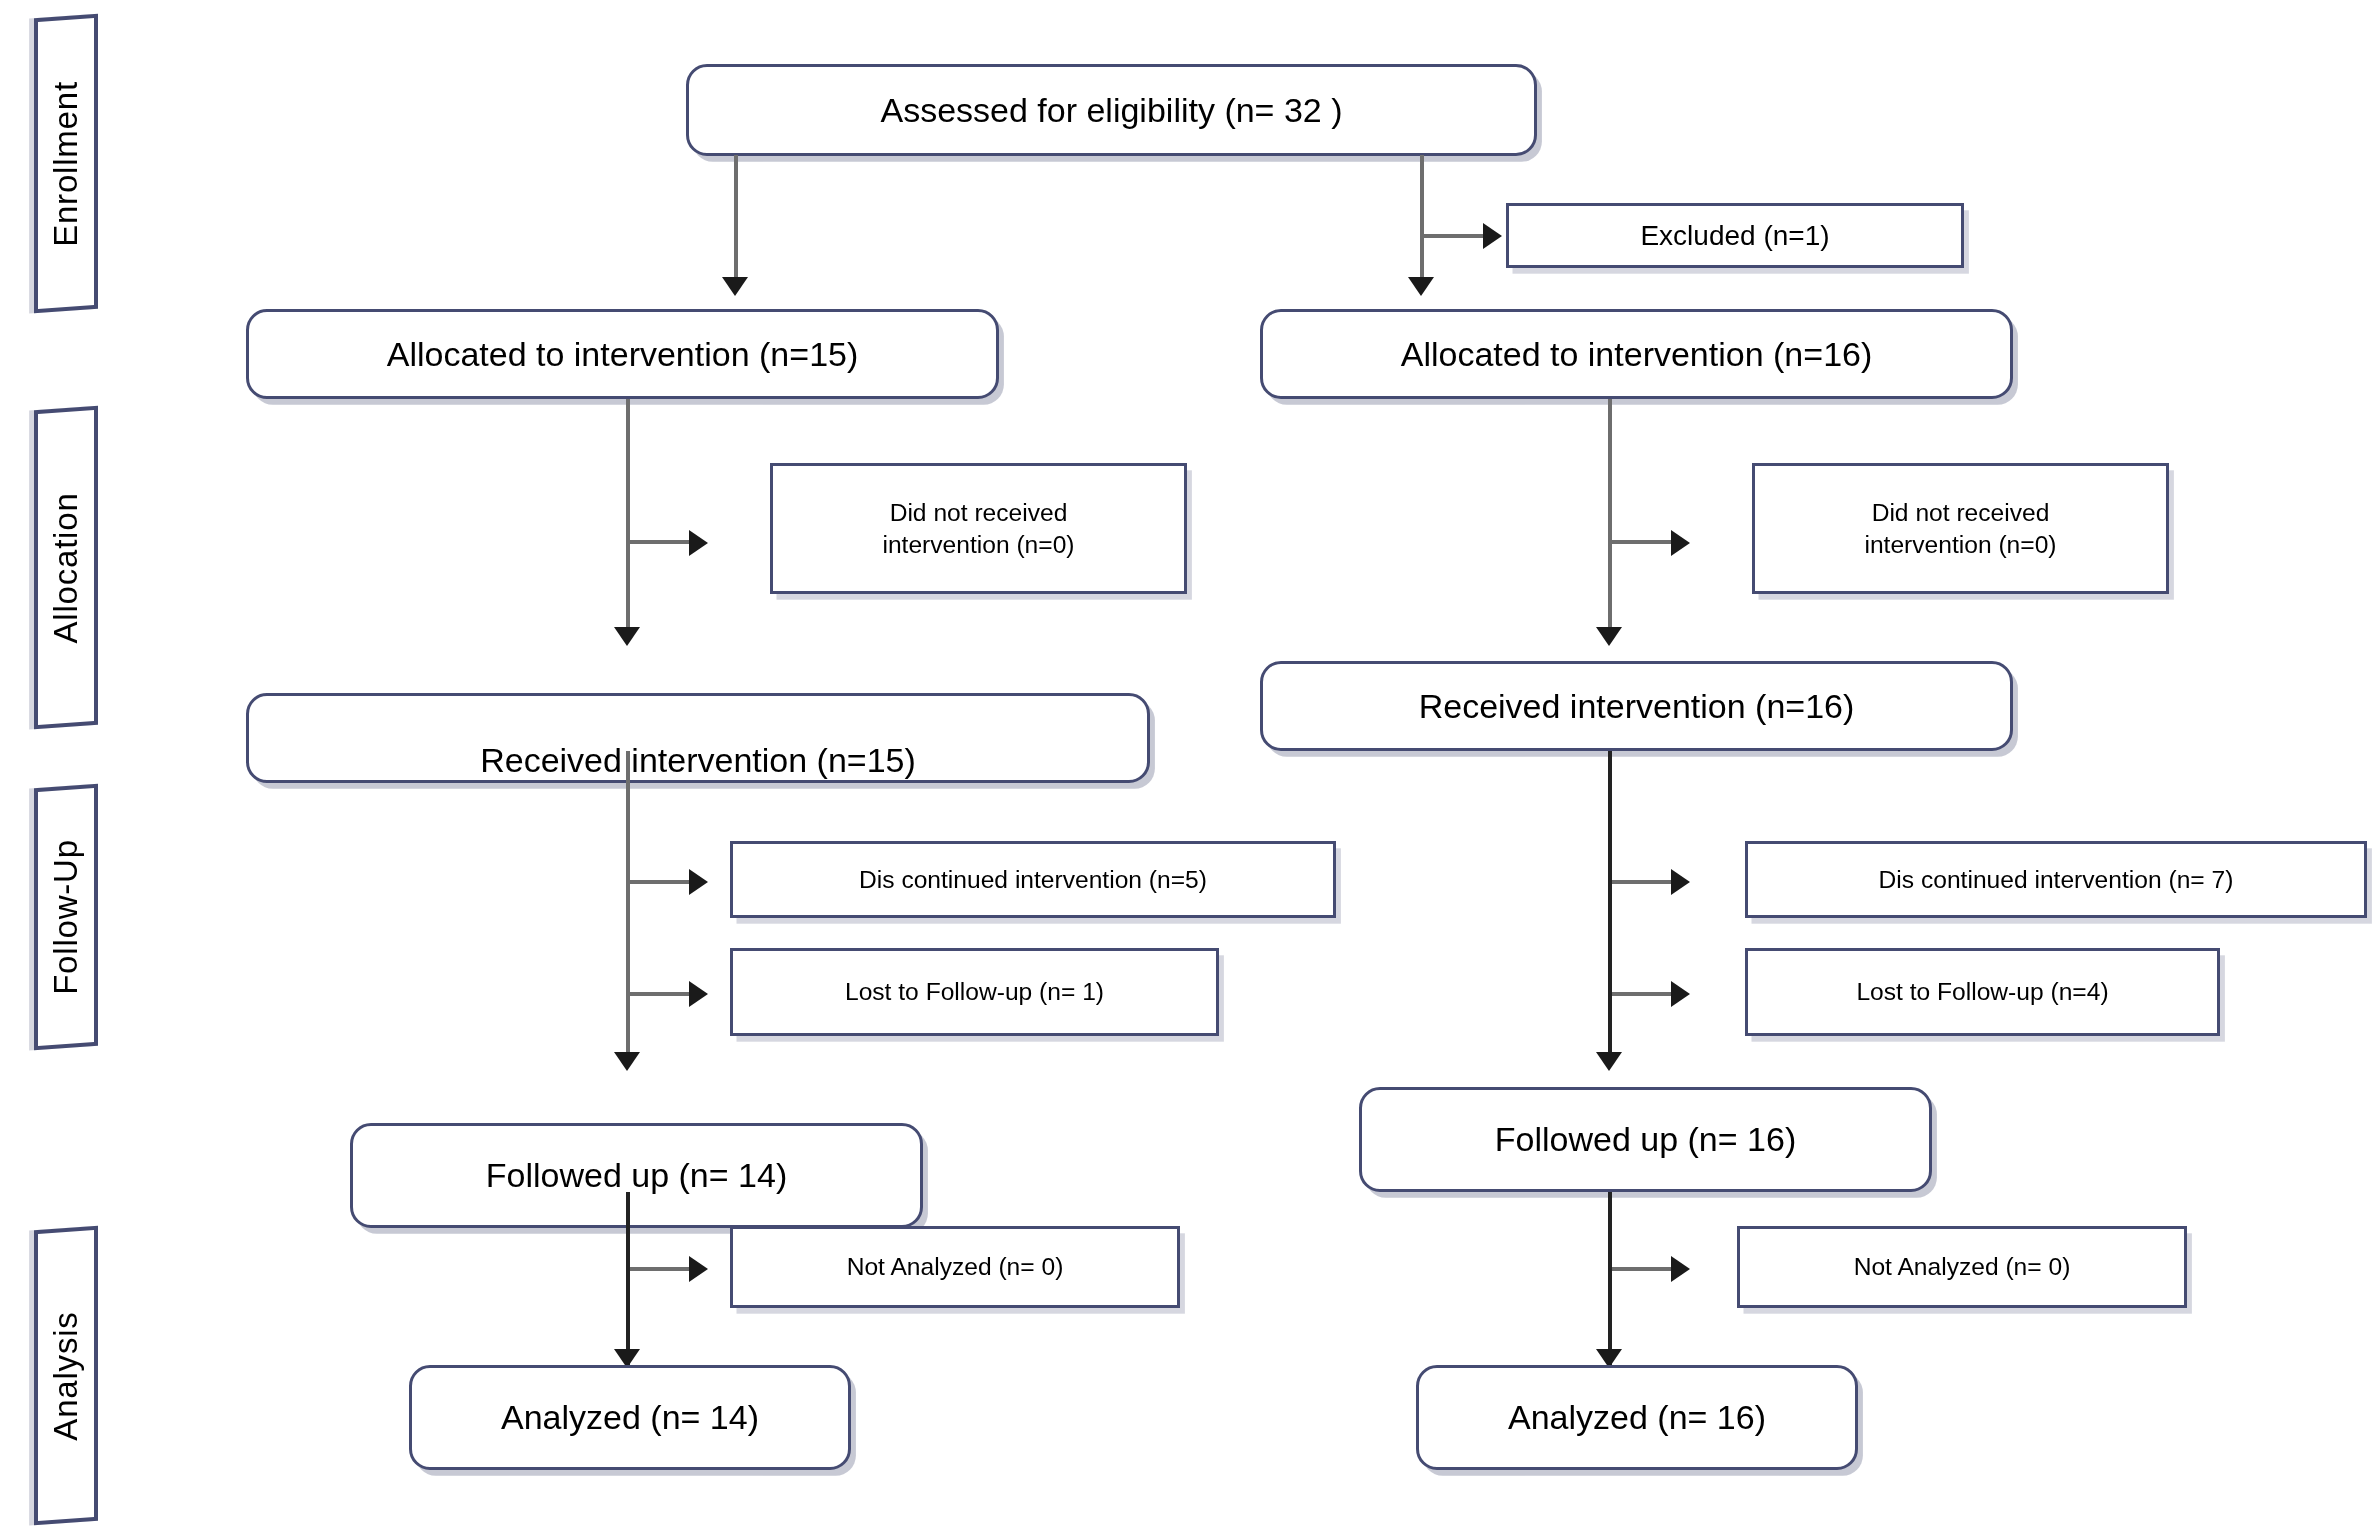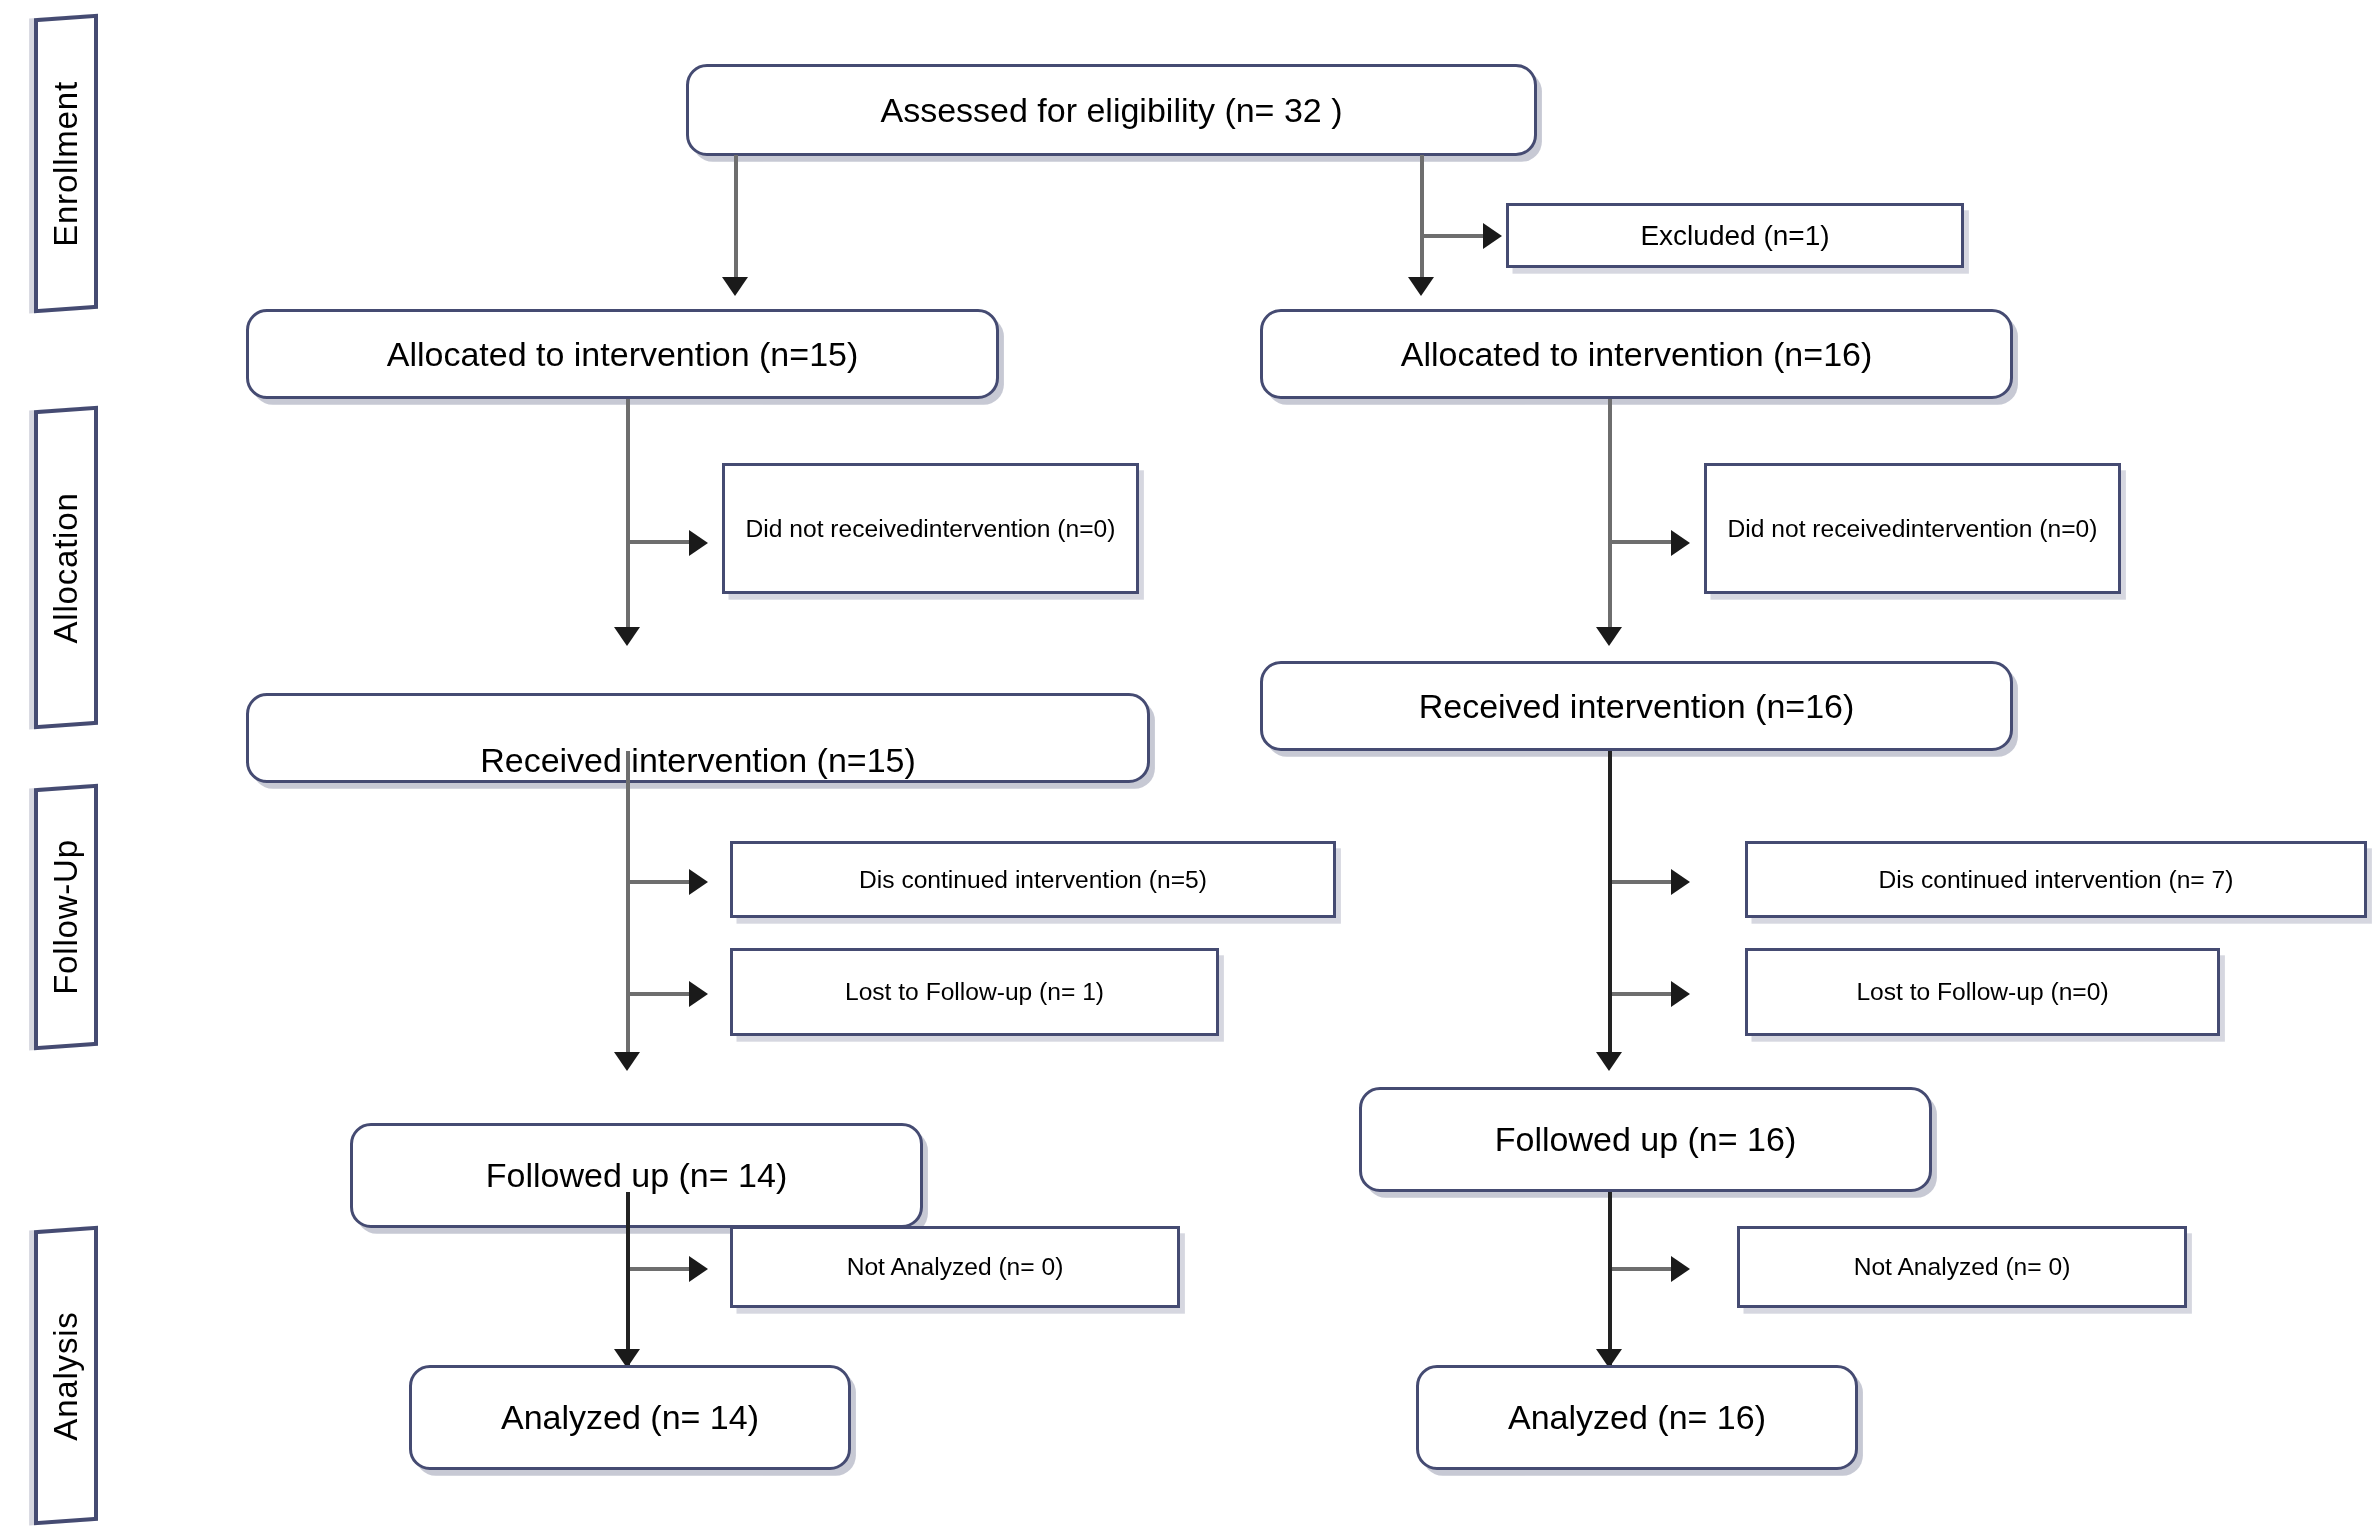--- a/index.html
+++ b/index.html
@@ -64,21 +64,21 @@
     background: #ffffff;
     display: flex;
     align-items: center;
     justify-content: center;
     box-shadow: 5.7px 6.5px 0 -0.8px rgba(69,75,114,0.22);
     font-size: 24.6px;
     line-height: 1.28;
     color: #000000;
     padding: 0 8.2px;
   }
-  .sbox.two-line { flex-direction: row; }
+  .sbox.two-line { flex-direction: column; margin-left: 48px; }
 
   
   .vline {
     position: absolute;
     width: 4.1px;
     background: #6e6e6e;
   }
   .vline.dark { background: #222222; }
 
   .varrow {
@@ -212,21 +212,21 @@
 
   <div class="hline" style="left:1612px; top:880px; width:64px;"></div>
   <div class="harrow" style="left:1671px; top:869px;"></div>
   <div class="sbox" style="left:1745px; top:841px; width:622px; height:77px;">
     <span>Dis continued intervention (n= 7)</span>
   </div>
 
   <div class="hline" style="left:1612px; top:992px; width:64px;"></div>
   <div class="harrow" style="left:1671px; top:981px;"></div>
   <div class="sbox" style="left:1745px; top:948px; width:475px; height:88px;">
-    <span>Lost to Follow-up (n=0)</span>
+    <span>Lost to Follow-up (n=4)</span>
   </div>
 
   <div class="pbox" style="left:1359px; top:1087px; width:573px; height:105px;">
     <span>Followed up (n= 16)</span>
   </div>
 
   <div class="vline dark" style="left:1608px; top:1192px; width:4.1px; height:180px;"></div>
   <div class="varrow" style="left:1596px; top:1349px;"></div>
 
   <div class="hline" style="left:1612px; top:1267px; width:64px;"></div>

